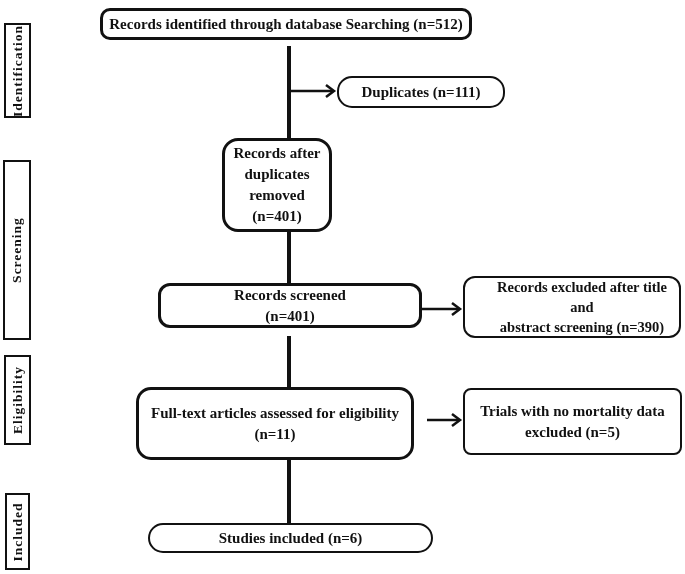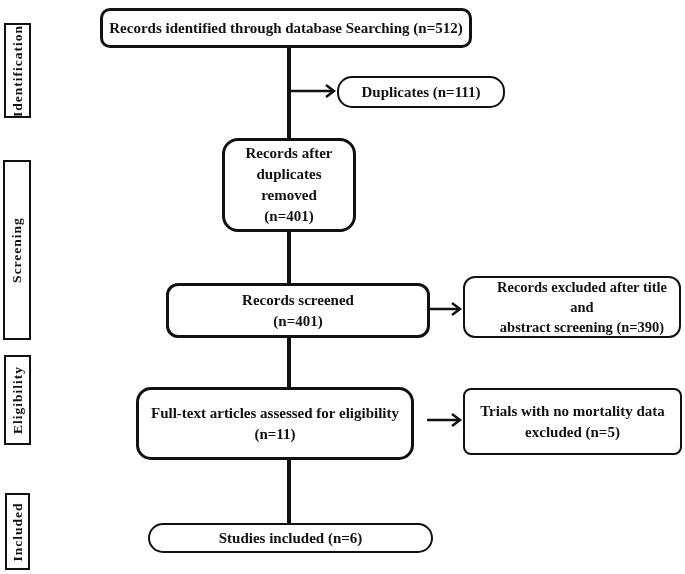--- a/index.html
+++ b/index.html
@@ -26,24 +26,24 @@
     display: flex;
     align-items: center;
     justify-content: center;
     text-align: center;
     font-weight: bold;
     font-size: 15px;
     line-height: 1.4;
   }
   .fbox .txt { white-space: pre-line; padding: 0 6px; }
 
-  .b-identified { left: 100px; top: 8px;   width: 372px; height: 40px; border-radius: 10px; }
+  .b-identified { left: 100px; top: 8px;   width: 372px; height: 32px; border-radius: 10px; }
   .b-duplicates { left: 337px; top: 76px;  width: 168px; height: 32px; border-radius: 15px; border-width: 2.5px; }
-  .b-afterdup   { left: 222px; top: 138px; width: 134px; height: 94px; border-radius: 16px; }
-  .b-screened   { left: 158px; top: 283px; width: 264px; height: 55px; border-radius: 12px; margin-left: 8px; }
+  .b-afterdup   { left: 222px; top: 138px; width: 110px; height: 94px; border-radius: 16px; }
+  .b-screened   { left: 158px; top: 283px; width: 264px; height: 45px; border-radius: 12px; }
   .b-excl1      { left: 463px; top: 276px; width: 218px; height: 62px; border-radius: 12px; border-width: 2.5px; font-size: 14.5px; padding-left: 20px; }
   .b-fulltext   { left: 136px; top: 387px; width: 278px; height: 73px; border-radius: 15px; }
   .b-excl2      { left: 463px; top: 388px; width: 219px; height: 67px; border-radius: 8px; border-width: 2.5px; }
   .b-included   { left: 148px; top: 523px; width: 285px; height: 30px; border-radius: 15px; border-width: 2.5px; }
 
   
   .stage {
     position: absolute;
     box-sizing: border-box;
     border: 2px solid #111111;

